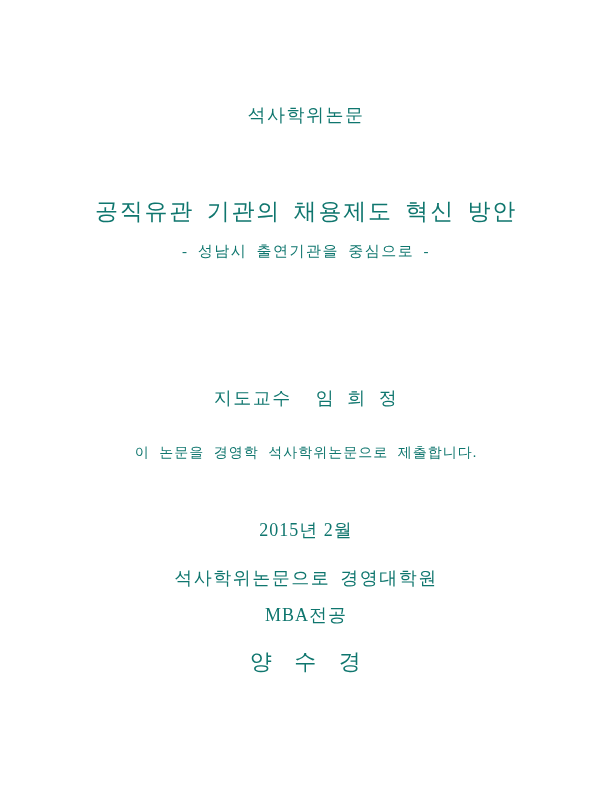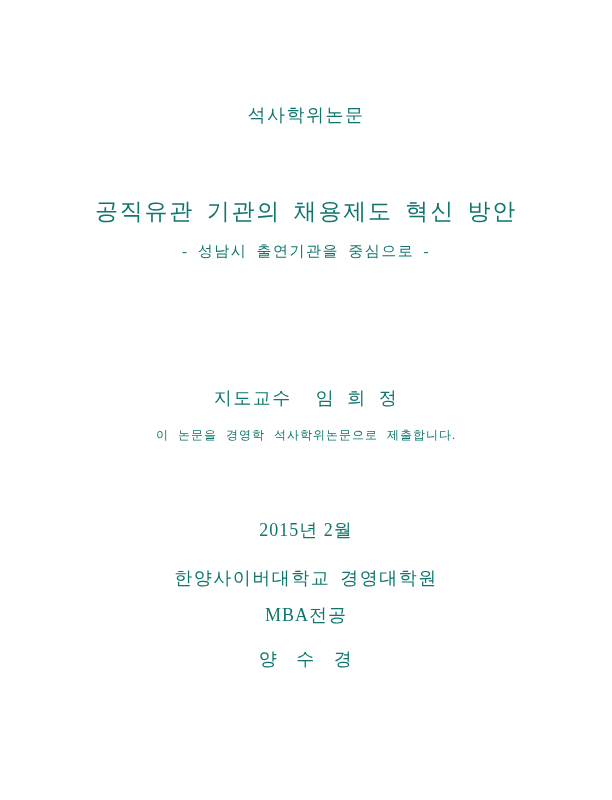--- a/index.html
+++ b/index.html
@@ -42,22 +42,22 @@
     font-size: 15px;
     letter-spacing: 1.5px;
     word-spacing: 4px;
   }
   .advisor {
     top: 388px;
     font-size: 18px;
     letter-spacing: 1.5px;
   }
   .submission {
-    top: 429px;
-    font-size: 12px;
+    top: 445px;
+    font-size: 14px;
     letter-spacing: 1px;
     word-spacing: 5px;
   }
   .date {
     top: 505px;
     font-size: 18px;
     letter-spacing: 1px;
     margin-top: 15px;
   }
   .university {
@@ -67,40 +67,40 @@
     word-spacing: 4px;
   }
   .major {
     top: 605px;
     font-size: 18px;
     letter-spacing: 1px;
     text-align: center;
   }
   .author {
     top: 649px;
-    font-size: 18px;
+    font-size: 22px;
     letter-spacing: 1.5px;
   }
 </style>
 </head>
 <body>
 
 <div class="page">
 
   <div class="line doc-type">석사학위논문</div>
 
   <div class="line title">공직유관 기관의 채용제도 혁신 방안</div>
 
   <div class="line subtitle">- 성남시 출연기관을 중심으로 -</div>
 
   <div class="line advisor">지도교수    임  희  정</div>
 
   <div class="line submission">이 논문을 경영학 석사학위논문으로 제출합니다.</div>
 
   <div class="line date">2015년 2월</div>
 
-  <div class="line university">한양사이버대학교 경영대학원</div>
+  <div class="line university">석사학위논문으로 경영대학원</div>
 
   <div class="line major">MBA전공</div>
 
   <div class="line author">양   수   경</div>
 
 </div>
 
 </body></html>

